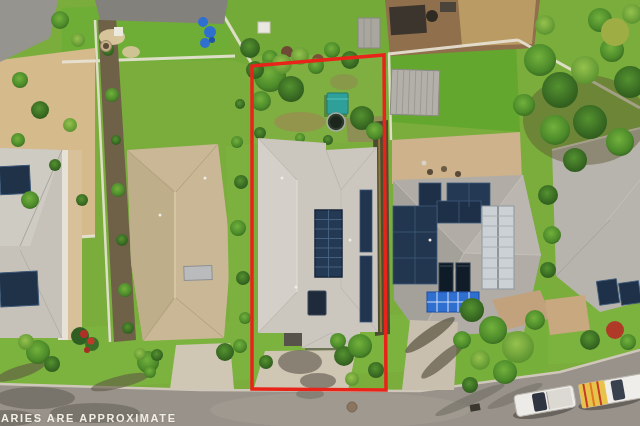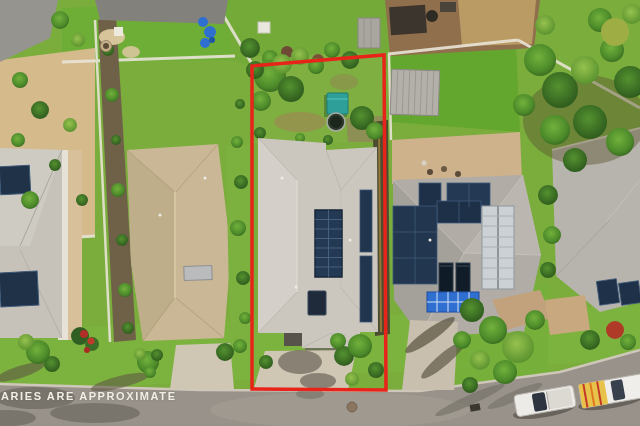--- a/index.html
+++ b/index.html
@@ -2,21 +2,21 @@
 <html><head>
 <meta charset="utf-8">
 <style>
   html,body{margin:0;padding:0;background:#222;}
   .stage{
     position:relative;width:640px;height:426px;overflow:hidden;
     background:#7aad3c;font-family:"Liberation Sans",sans-serif;
   }
   .stage svg{position:absolute;left:0;top:0;display:block;}
   .watermark{
-    position:absolute;left:1px;bottom:24px;
+    position:absolute;left:1px;bottom:2px;
     color:#f1eee8;font-size:11px;font-weight:700;letter-spacing:1.6px;
     text-shadow:0 0 2px rgba(90,80,60,.35);white-space:nowrap;
     user-select:none;
   }
 </style>
 </head>
 <body>
 
 <div class="stage">
 <svg width="640" height="426" viewBox="0 0 640 426">

